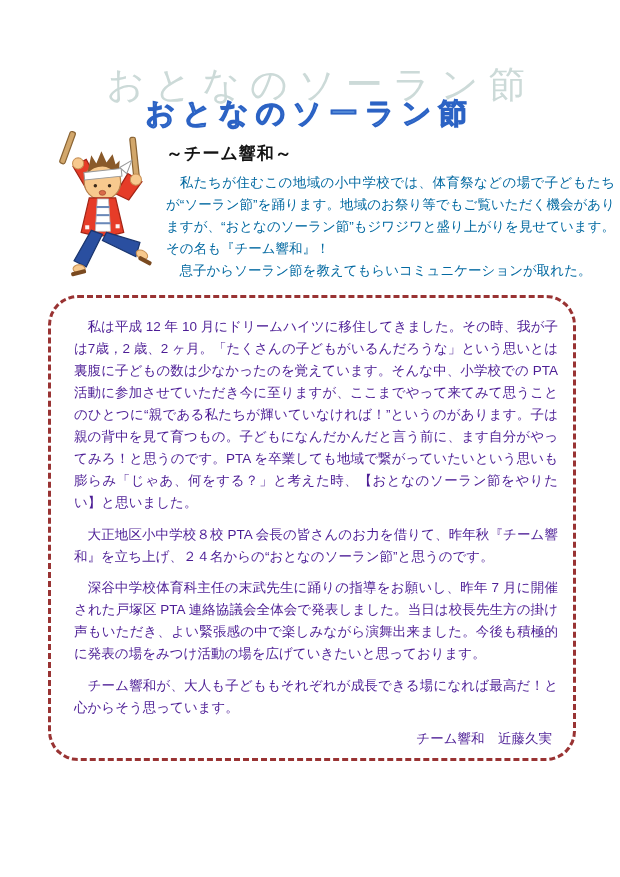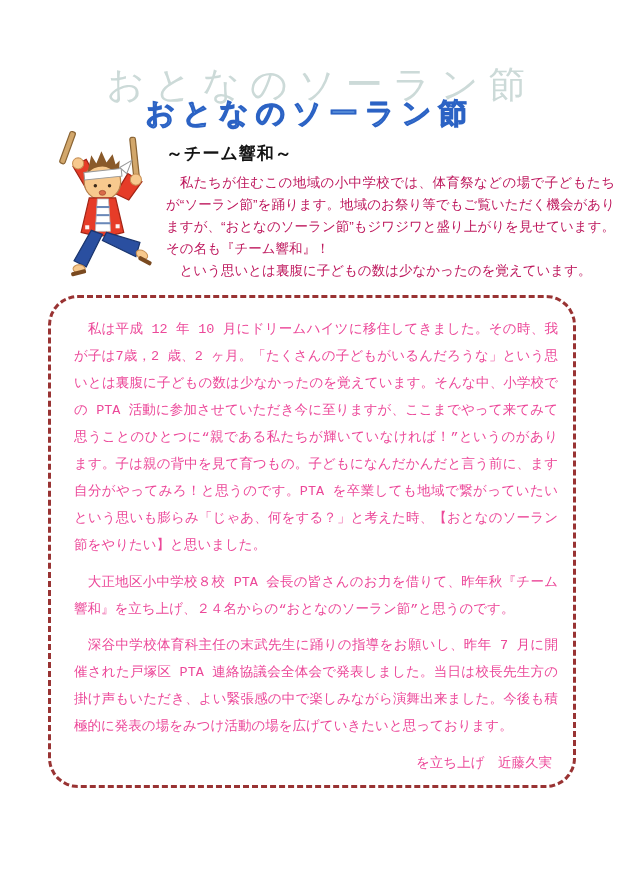--- a/index.html
+++ b/index.html
@@ -26,32 +26,32 @@
   .lead { display:flex; margin:0 5px 0 50px; }
   .figure { flex:none; width:116px; position:relative; height:152px; }
   .figure svg { position:absolute; left:-6px; top:0; overflow:visible; }
   .lead-body { flex:1; min-width:0; }
   .team-label {
     text-align:left; padding:13px 40px 7px 0;
     font-size:17px; font-weight:bold; color:#141414; letter-spacing:1px;
   }
   .lead-body p {
     margin:0; font-size:13.5px; line-height:22px;
-    text-align:justify; color:#be185d;
+    text-align:justify; color:#0369a1;
   }
   
   .letter {
     margin:13px 44px 0 48px;
     border:3px dashed #993333; border-radius:30px;
     padding:18px 15px 6px 23px;
     background:#ffffff;
   }
   .letter p {
-    margin:0 0 9.5px; font-size:13.5px; line-height:27px;
-    text-align:justify; color:#ec4899;font-family:Liberation Mono, monospace;
+    margin:0 0 9.5px; font-size:13.5px; line-height:22px;
+    text-align:justify; color:#4c1d95;
   }
   .letter p.signature { text-align:right; margin:0 0 2px; padding-right:6px; }
 </style>
 </head>
 <body>
 
 <div class="page">
 
   <div class="header">
     <div class="title-ghost">おとなのソーラン節</div>
@@ -97,24 +97,25 @@
 
         <ellipse cx="34" cy="138" rx="6" ry="4" fill="#f7c98e" stroke="#c79054" stroke-width="1"></ellipse>
         <rect x="26" y="140" width="15" height="4" rx="1.5" fill="#7a4a20" transform="rotate(-14 33 142)"></rect>
         <ellipse cx="96" cy="124" rx="6" ry="4" fill="#f7c98e" stroke="#c79054" stroke-width="1" transform="rotate(30 96 124)"></ellipse>
         <rect x="92" y="128" width="14" height="4" rx="1.5" fill="#7a4a20" transform="rotate(28 99 130)"></rect>
       </svg>
     </div>
     <div class="lead-body">
       <div class="team-label">～チーム響和～</div>
       <p>　私たちが住むこの地域の小中学校では、体育祭などの場で子どもたちが“ソーラン節”を踊ります。地域のお祭り等でもご覧いただく機会がありますが、“おとなのソーラン節”もジワジワと盛り上がりを見せています。その名も『チーム響和』！</p>
-      <p>　という思いとは裏腹に子どもの数は少なかったのを覚えています。</p>
+      <p>　息子からソーラン節を教えてもらいコミュニケーションが取れた。</p>
     </div>
   </div>
 
   <div class="letter">
     <p>　私は平成 12 年 10 月にドリームハイツに移住してきました。その時、我が子は7歳，2 歳、2 ヶ月。「たくさんの子どもがいるんだろうな」という思いとは裏腹に子どもの数は少なかったのを覚えています。そんな中、小学校での PTA 活動に参加させていただき今に至りますが、ここまでやって来てみて思うことのひとつに“親である私たちが輝いていなければ！”というのがあります。子は親の背中を見て育つもの。子どもになんだかんだと言う前に、ます自分がやってみろ！と思うのです。PTA を卒業しても地域で繋がっていたいという思いも膨らみ「じゃあ、何をする？」と考えた時、【おとなのソーラン節をやりたい】と思いました。</p>
     <p>　大正地区小中学校８校 PTA 会長の皆さんのお力を借りて、昨年秋『チーム響和』を立ち上げ、２４名からの“おとなのソーラン節”と思うのです。</p>
     <p>　深谷中学校体育科主任の末武先生に踊りの指導をお願いし、昨年 7 月に開催された戸塚区 PTA 連絡協議会全体会で発表しました。当日は校長先生方の掛け声もいただき、よい緊張感の中で楽しみながら演舞出来ました。今後も積極的に発表の場をみつけ活動の場を広げていきたいと思っております。</p>
-    <p class="signature">を立ち上げ　近藤久実</p>
+    <p>　チーム響和が、大人も子どももそれぞれが成長できる場になれば最高だ！と心からそう思っています。</p>
+    <p class="signature">チーム響和　近藤久実</p>
   </div>
 
 </div>
 
 </body></html>

